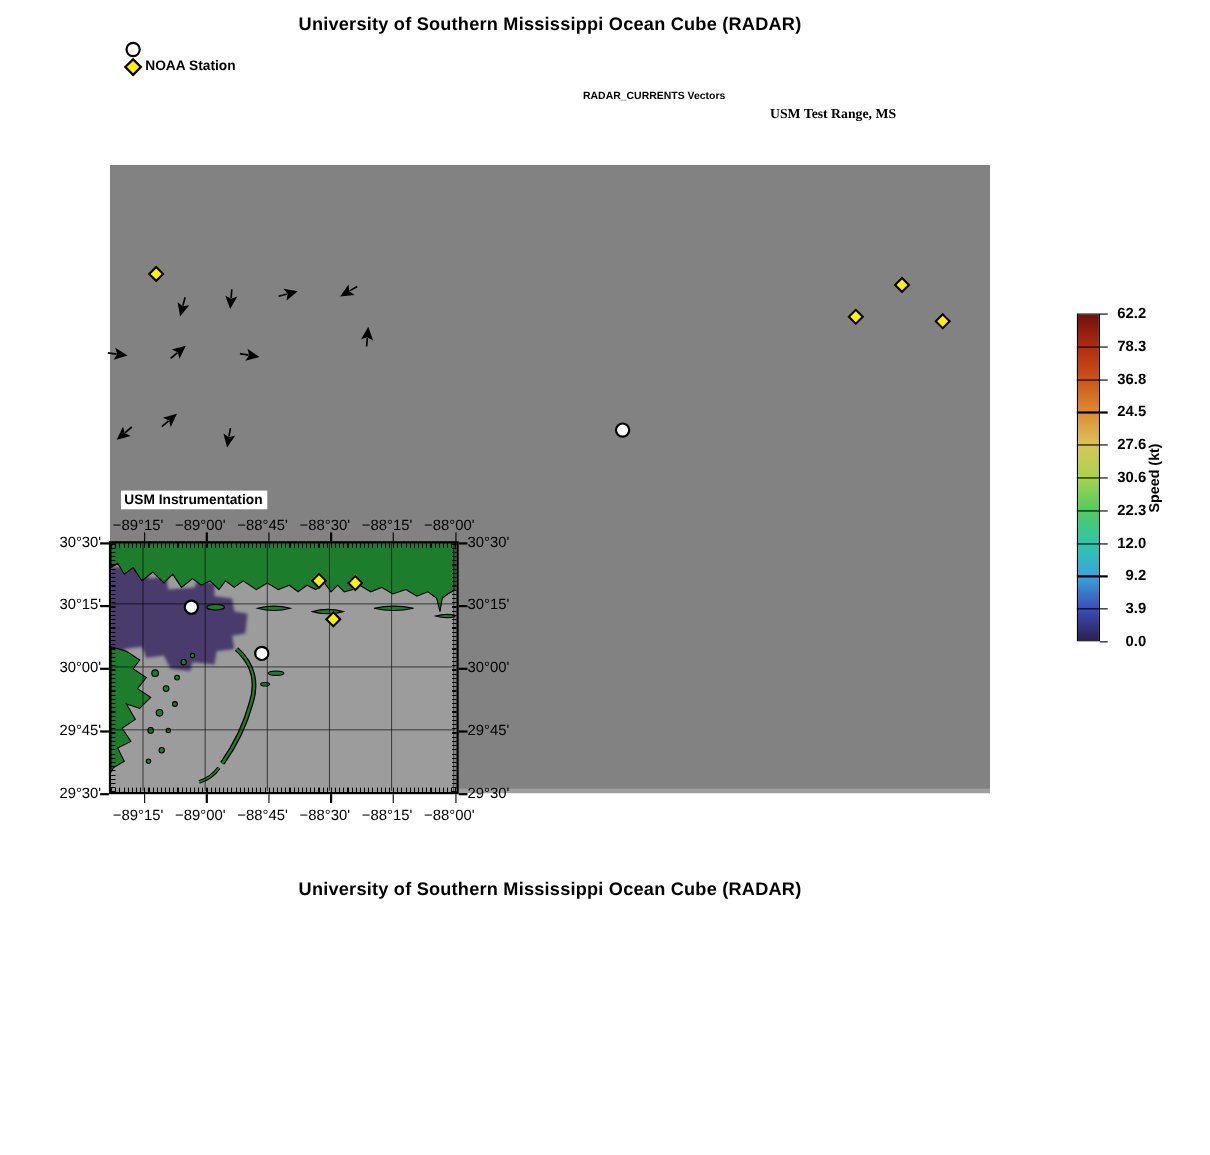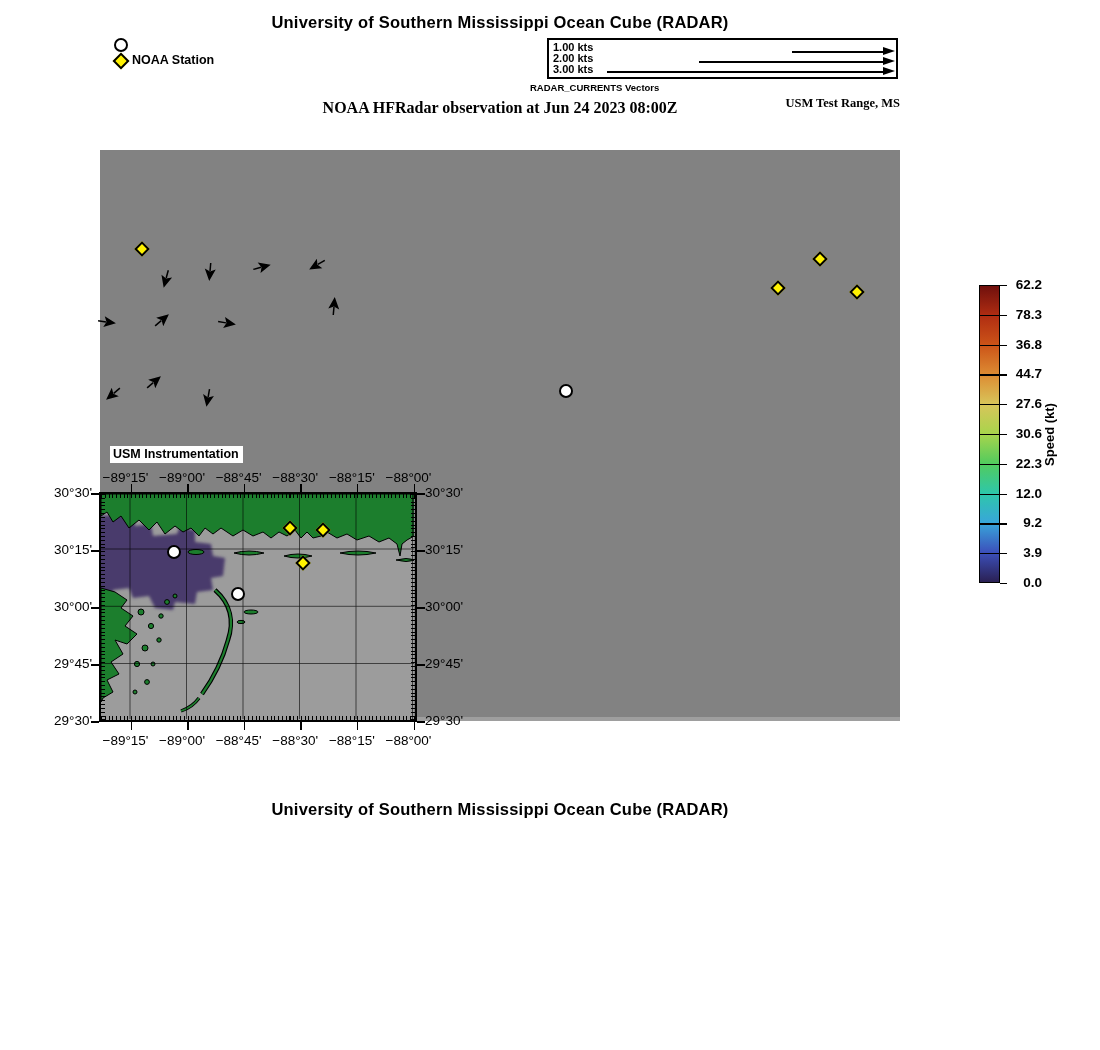--- a/index.html
+++ b/index.html
@@ -4,21 +4,21 @@
 <style>
   html,body{margin:0;padding:0;background:#fff;}
   .canvas{position:relative;width:1100px;height:1050px;background:#fff;overflow:hidden;
           font-family:"Liberation Sans",sans-serif;color:#000;}
   .title{position:absolute;left:100px;width:800px;text-align:center;
          font-size:16.5px;font-weight:bold;letter-spacing:.2px;}
   .title.top{top:13px;}
   .title.bottom{top:800px;}
   .subtitle{position:absolute;left:100px;width:800px;text-align:center;top:99px;
             font-family:"Liberation Serif",serif;font-weight:bold;font-size:16px;}
-  .range-label{position:absolute;left:700px;width:200px;text-align:right;top:96px;
+  .range-label{position:absolute;left:700px;width:200px;text-align:left;top:96px;
                font-family:"Liberation Serif",serif;font-weight:bold;font-size:12.5px;}
   
   .site-circle{position:absolute;width:10px;height:10px;border:2.2px solid #000;border-radius:50%;}
   .ndbc-diamond{position:absolute;width:8px;height:8px;border:2px solid #000;}
   .ndbc-legend-label{position:absolute;left:132px;top:52.5px;font-size:12.5px;font-weight:bold;}
   
   .vecbox{position:absolute;left:547px;top:38px;width:351px;height:41px;border:2px solid #000;
           background:#fff;box-sizing:border-box;}
   .vec-row-label{position:absolute;left:4px;font-size:11px;font-weight:bold;line-height:11px;}
   .vec-tail{position:absolute;height:1.5px;background:#000;}
@@ -60,34 +60,22 @@
 <body>
 
 <div class="canvas">
 
   <div class="title top">University of Southern Mississippi Ocean Cube (RADAR)</div>
 
   <div class="site-circle" style="left:114px;top:38px;background:#fff;"></div>
   <div class="ndbc-diamond" style="left: 115px; top: 55px; transform: rotate(45deg); background: rgb(255, 242, 0);"></div>
   <div class="ndbc-legend-label">NOAA Station</div>
 
-  <div class="vecbox" id="vecbox">
-      <div class="vec-row-label" style="top: 2px;">1.00 kts</div>
-      <div class="vec-tail" style="top: 11px; left: 243px; width: 95px;"></div>
-      <div class="vec-head" style="top: 7.2px; left: 334px;"></div>
-      <div class="vec-row-label" style="top: 13px;">2.00 kts</div>
-      <div class="vec-tail" style="top: 21px; left: 150px; width: 188px;"></div>
-      <div class="vec-head" style="top: 17.2px; left: 334px;"></div>
-      <div class="vec-row-label" style="top: 24px;">3.00 kts</div>
-      <div class="vec-tail" style="top: 31px; left: 58px; width: 280px;"></div>
-      <div class="vec-head" style="top: 27.2px; left: 334px;"></div>
-    </div>
   <div class="vec-caption">RADAR_CURRENTS Vectors</div>
 
-  <div class="subtitle">NOAA HFRadar observation at Jun 24 2023 08:00Z</div>
   <div class="range-label">USM Test Range, MS</div>
 
   <div class="mainmap" id="mainmap" style="background: rgb(130, 130, 130);">
     <div class="map-bottom-strip"></div>
   <div class="arrow" style="left: 66px; top: 129px; transform: translate(-50%, -50%) rotate(105deg);"><svg width="20" height="14" viewBox="0 0 20 14">
           <rect x="1" y="6.3" width="8" height="1.5" fill="#000000"></rect>
           <polygon points="7,1.5 19,7 7,12.5 9.5,7" fill="#000000"></polygon>
         </svg></div>
       <div class="arrow" style="left: 110px; top: 122px; transform: translate(-50%, -50%) rotate(95deg);"><svg width="20" height="14" viewBox="0 0 20 14">
           <rect x="1" y="6.3" width="8" height="1.5" fill="#000000"></rect>
@@ -258,21 +246,21 @@
     <div class="cbar-stub" style="top: 285px;"></div>
     <div class="cbar-ticklabel" style="top: 278px;">62.2</div>
     <div class="cbar-tickline" style="top: 314.8px;"></div>
     <div class="cbar-stub" style="top: 314.8px;"></div>
     <div class="cbar-ticklabel" style="top: 307.8px;">78.3</div>
     <div class="cbar-tickline" style="top: 344.6px;"></div>
     <div class="cbar-stub" style="top: 344.6px;"></div>
     <div class="cbar-ticklabel" style="top: 337.6px;">36.8</div>
     <div class="cbar-tickline" style="top: 374.4px;"></div>
     <div class="cbar-stub" style="top: 374.4px;"></div>
-    <div class="cbar-ticklabel" style="top: 367.4px;">44.7</div>
+    <div class="cbar-ticklabel" style="top: 367.4px;">24.5</div>
     <div class="cbar-tickline" style="top: 404.2px;"></div>
     <div class="cbar-stub" style="top: 404.2px;"></div>
     <div class="cbar-ticklabel" style="top: 397.2px;">27.6</div>
     <div class="cbar-tickline" style="top: 434px;"></div>
     <div class="cbar-stub" style="top: 434px;"></div>
     <div class="cbar-ticklabel" style="top: 427px;">30.6</div>
     <div class="cbar-tickline" style="top: 463.8px;"></div>
     <div class="cbar-stub" style="top: 463.8px;"></div>
     <div class="cbar-ticklabel" style="top: 456.8px;">22.3</div>
     <div class="cbar-tickline" style="top: 493.6px;"></div>

